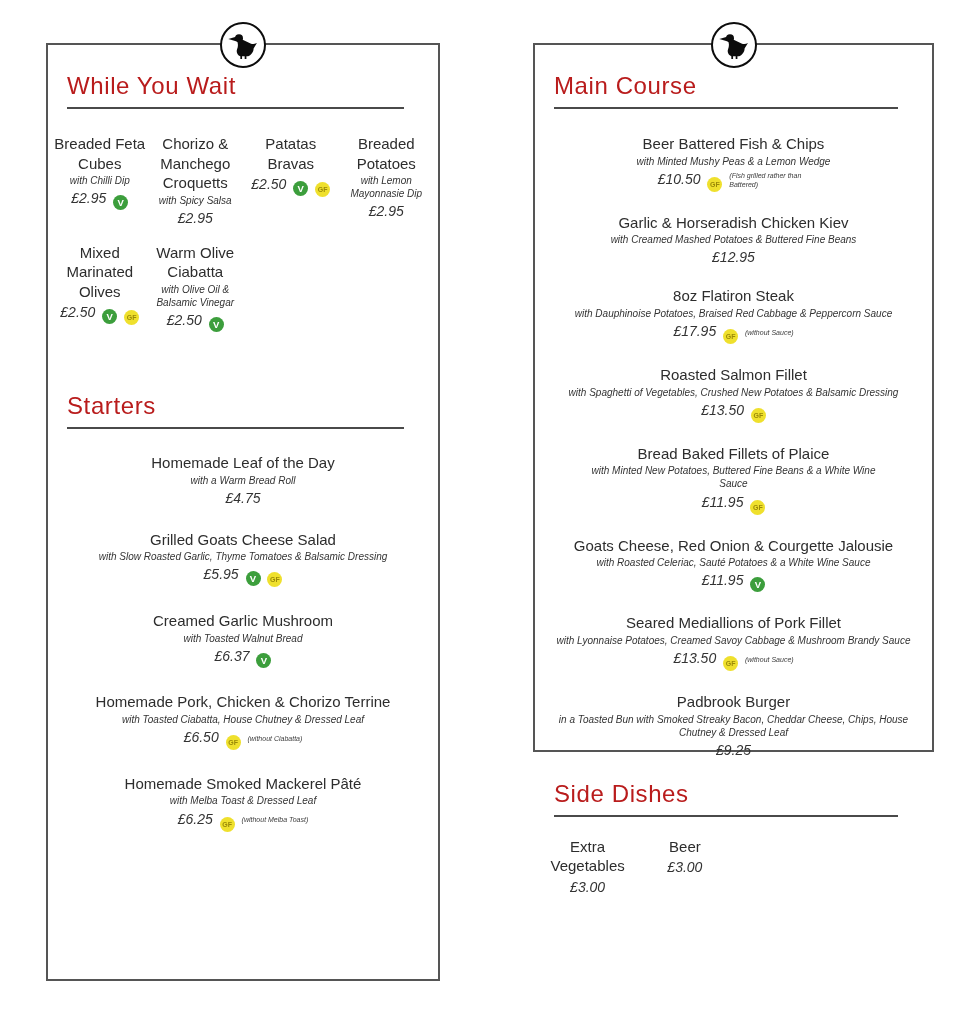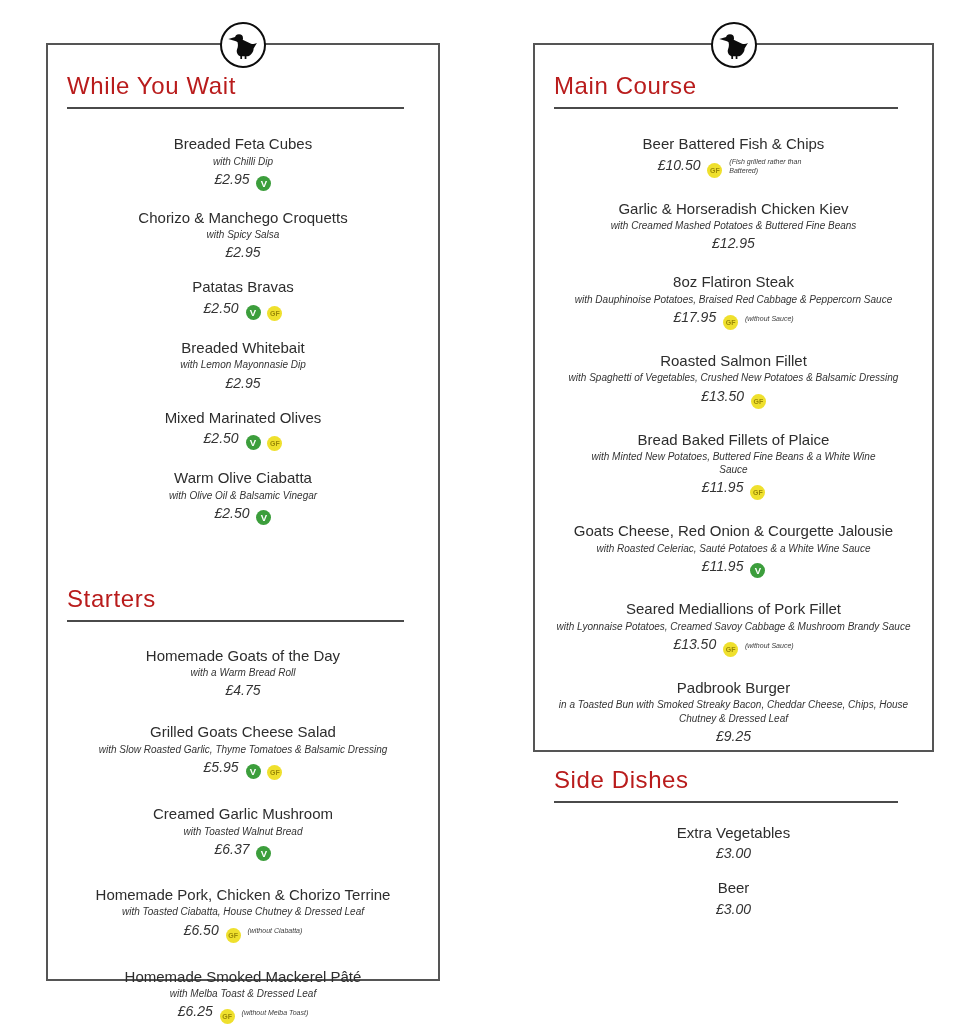--- a/index.html
+++ b/index.html
@@ -27,21 +27,21 @@
     margin:27px 34px 0 19px;
     border-bottom:2px solid #4a4a4a; padding-bottom:7px;
   }
   .title-block.gap-lg { margin-top:60px; }
   .title-block.gap-md { margin-top:22px; }
   .section-title {
     font-size:24px; font-weight:400; color:#b91c1c; letter-spacing:0.6px;
   }
 
   .grid-2 {
-    display:grid; grid-template-columns:1fr;
+    display:grid; grid-template-columns:1fr 1fr 1fr 1fr;
     row-gap:17px; column-gap:4px; margin-top:25px; padding:0 6px;
   }
   .stack { display:flex; flex-direction:column; margin-top:24px; padding:0 8px; }
   .stack.main-stack { gap:21px; margin-top:25px; }
   .stack.starters-stack { gap:24px; }
 
   .item { text-align:center; }
   .item-name { font-size:15px; line-height:1.3; color:#2d2d2d; }
   .item-desc {
     font-size:10px; font-style:italic; line-height:1.32; color:#333;
@@ -103,21 +103,21 @@
     </div>
     <div class="item">
       <div class="item-name">Patatas Bravas</div>
       <div class="price-row">
         <span>£2.50</span>
         <span class="badge v">V</span>
         <span class="badge gf">GF</span>
       </div>
     </div>
     <div class="item">
-      <div class="item-name">Breaded Whitebait</div>
+      <div class="item-name">Breaded Potatoes</div>
       <div class="item-desc">with Lemon Mayonnasie Dip</div>
       <div class="price-row">
         <span>£2.95</span>
       </div>
     </div>
     <div class="item">
       <div class="item-name">Mixed Marinated Olives</div>
       <div class="price-row">
         <span>£2.50</span>
         <span class="badge v">V</span>
@@ -133,21 +133,21 @@
       </div>
     </div>
   </div>
 
   <div class="title-block gap-lg">
     <span class="section-title">Starters</span>
   </div>
 
   <div class="stack starters-stack">
     <div class="item">
-      <div class="item-name">Homemade Goats of the Day</div>
+      <div class="item-name">Homemade Leaf of the Day</div>
       <div class="item-desc">with a Warm Bread Roll</div>
       <div class="price-row">
         <span>£4.75</span>
       </div>
     </div>
     <div class="item">
       <div class="item-name">Grilled Goats Cheese Salad</div>
       <div class="item-desc w310">with Slow Roasted Garlic, Thyme Tomatoes &amp; Balsamic Dressing</div>
       <div class="price-row">
         <span>£5.95</span>
@@ -195,20 +195,21 @@
     </svg>
   </div>
 
   <div class="title-block">
     <span class="section-title">Main Course</span>
   </div>
 
   <div class="stack main-stack">
     <div class="item">
       <div class="item-name">Beer Battered Fish &amp; Chips</div>
+      <div class="item-desc">with Minted Mushy Peas &amp; a Lemon Wedge</div>
       <div class="price-row">
         <span>£10.50</span>
         <span class="badge gf">GF</span>
         <span class="note narrow">(Fish grilled rather than Battered)</span>
       </div>
     </div>
     <div class="item">
       <div class="item-name">Garlic &amp; Horseradish Chicken Kiev</div>
       <div class="item-desc">with Creamed Mashed Potatoes &amp; Buttered Fine Beans</div>
       <div class="price-row">

